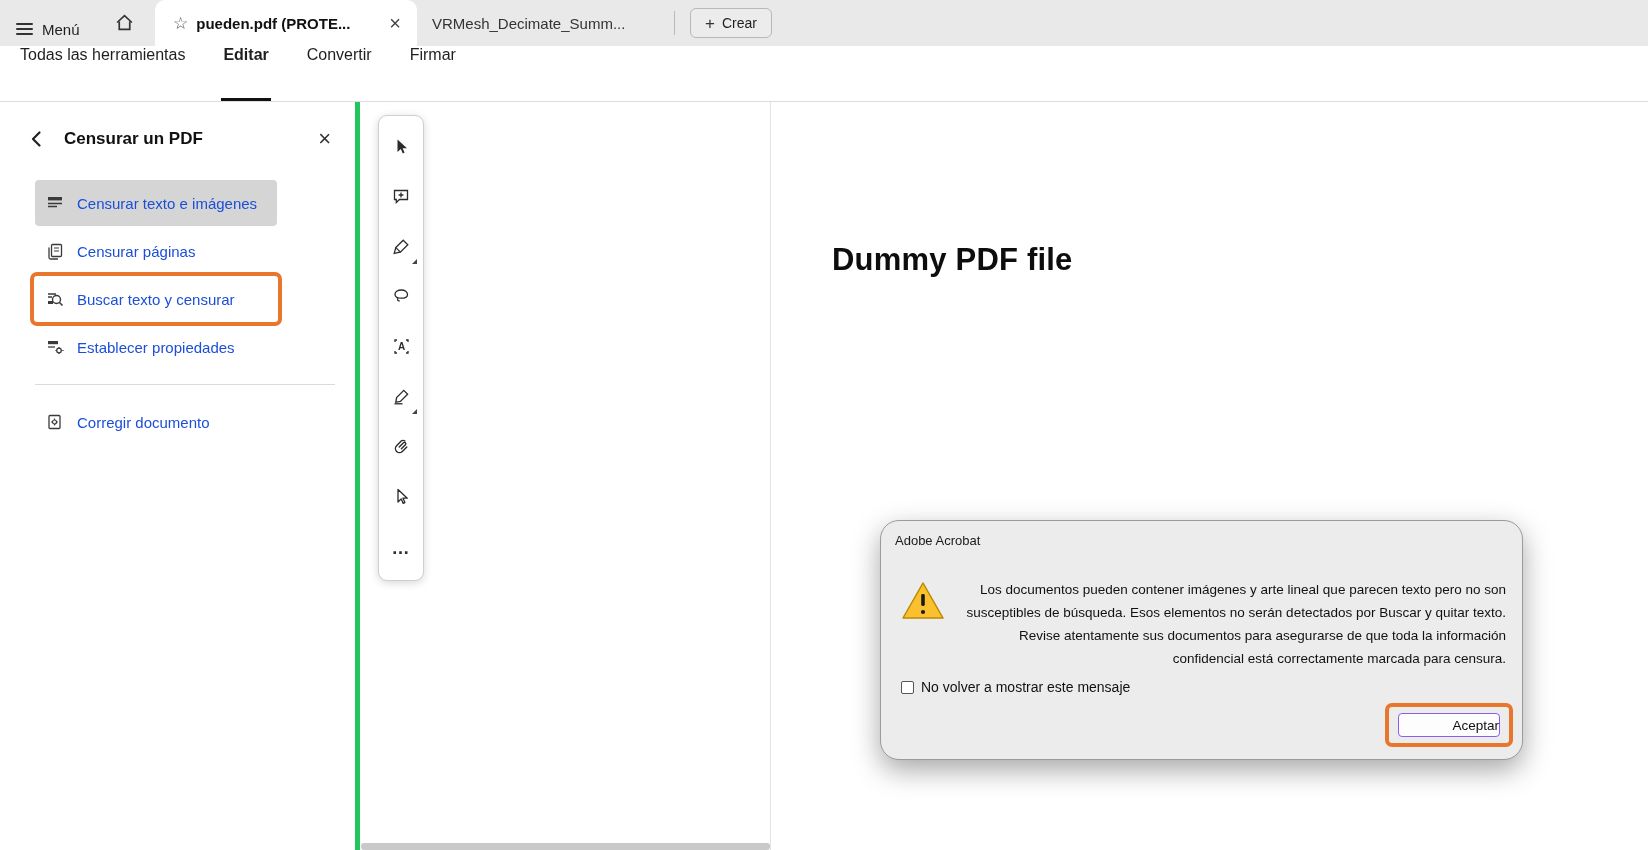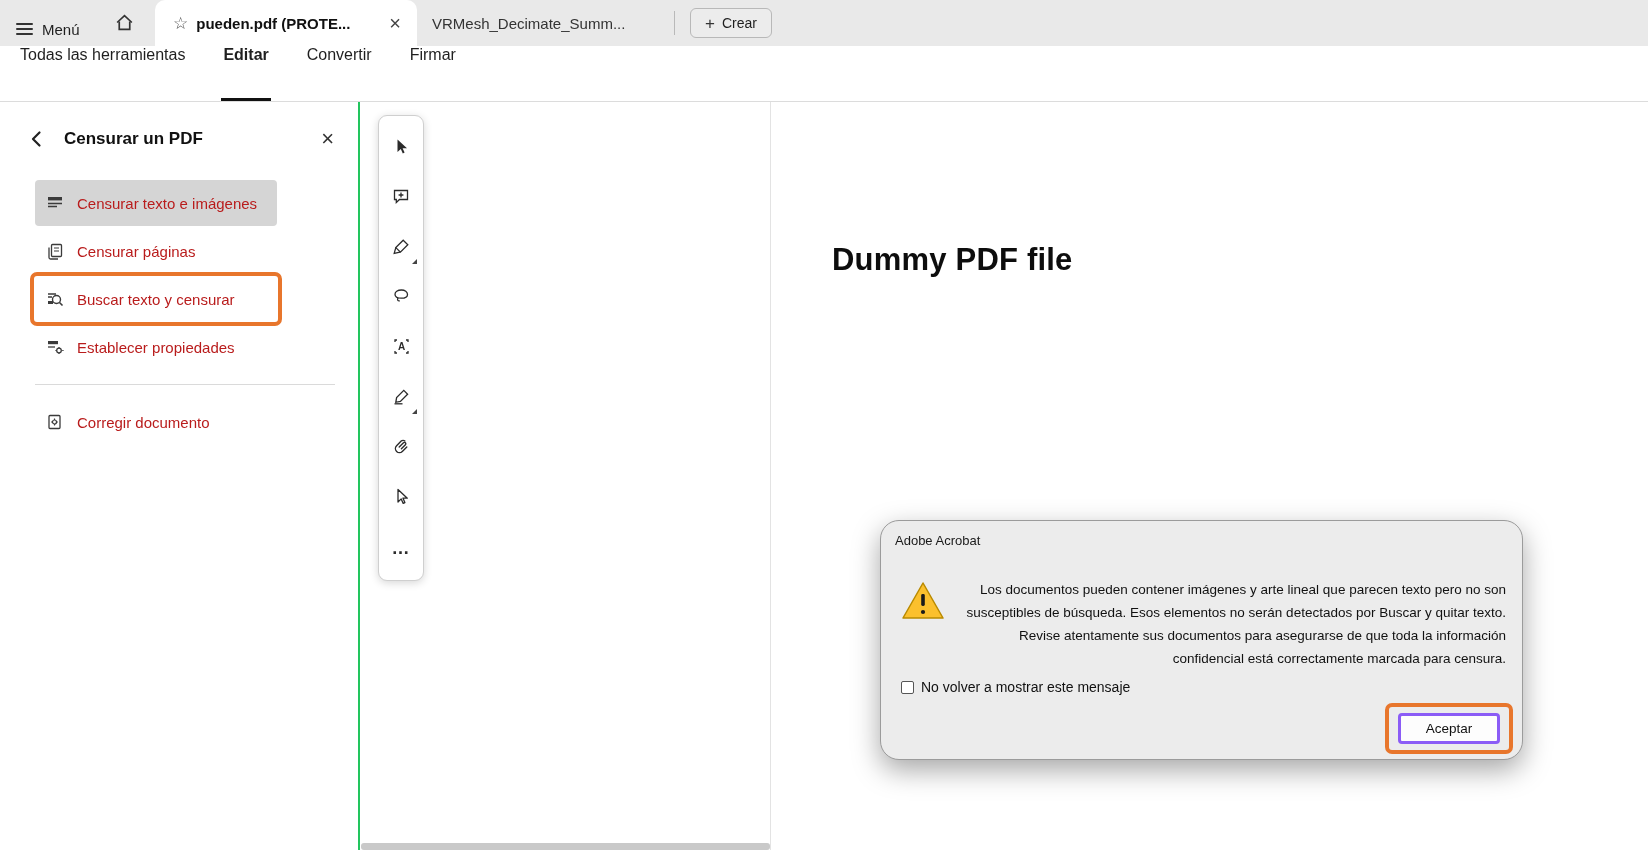--- a/index.html
+++ b/index.html
@@ -29,30 +29,30 @@
     background:#ececec; border:1px solid #b8b8b8; border-radius:6px;
     display:flex; align-items:center; gap:7px; font-size:14px; color:#1f1f1f; cursor:pointer;
   }
   .plus-glyph { font-size:17px; color:#333; line-height:1; }
   
   .navrow { position:absolute; left:0; top:46px; width:1648px; height:56px; background:#fff; border-bottom:1px solid #dcdcdc; display:flex; align-items:stretch; padding-left:18px; }
   .nav-item { display:flex; padding:0 2px; margin-right:34px; font-size:16px; color:#1f1f1f; position:relative; cursor:pointer; }
   .nav-item.active { font-weight:700; }
   .nav-item.active::after { content:""; position:absolute; left:0; right:0; bottom:0; height:3px; background:#111; }
   
-  .sidebar { position:absolute; left:0; top:102px; width:360px; bottom:0; background:#fff; border-right:2px solid #22c55e; }
+  .sidebar { position:absolute; left:0; top:102px; width:360px; bottom:0; background:#fff; border-right:5px solid #22c55e; }
   .side-header { display:flex; align-items:center; padding:26px 22px 0 28px; }
   .back-btn { width:22px; height:22px; cursor:pointer; display:flex; align-items:center; }
   .side-title { font-size:17px; font-weight:700; color:#111; margin-left:14px; flex:1; }
   .side-close { font-size:22px; color:#333; cursor:pointer; line-height:1; padding:0 2px; }
   .side-list { margin-top:30px; }
   .side-item {
     position:relative; display:flex; align-items:center; gap:13px;
     height:46px; margin:2px 0 2px 35px; width:242px; padding:0 7px 0 10px;
-    border-radius:4px; cursor:pointer; font-size:15px; color:#b91c1c;
+    border-radius:4px; cursor:pointer; font-size:15px; color:#1d4ed8;
   }
   .side-item.selected { background:#d5d5d5; }
   .side-item.annotated::after {
     content:""; position:absolute; inset:-4px -5px; border:4px solid var(--accent);
     border-radius:7px; pointer-events:none;
   }
   .si-icon { width:19px; display:flex; align-items:center; justify-content:center; }
   .side-divider { height:1px; background:#dadada; margin:14px 0 14px 35px; width:300px; }
   
   .palette {
@@ -74,23 +74,23 @@
     box-shadow:0 10px 28px rgba(0,0,0,.35);
   }
   .dialog-title { position:absolute; left:14px; top:12px; font-size:13px; color:#1a1a1a; }
   .warn-icon { position:absolute; left:20px; top:60px; }
   .dialog-msg { position:absolute; left:78px; top:57px; width:547px; font-size:13.5px; line-height:23px; color:#111;text-align:right; }
   .chk-row { position:absolute; left:20px; top:158px; display:flex; align-items:center; gap:7px; cursor:pointer; }
   .chk-box { width:13px; height:13px; background:#fff; border:1px solid #555; border-radius:2px; display:inline-block; }
   .chk-label { font-size:14px; color:#111; }
   .accept-wrap { position:absolute; right:22px; top:192px; }
   .accept-btn {
-    position:relative; width:102px; height:31px; background:#fdfdfd;
-    border:3px solid #8b5cf6; border-radius:4px; font-size:13.5px; color:#111;
-    font-family:"Liberation Sans", sans-serif; cursor:pointer;
+    position:relative; width:102px; height:24px; background:#fdfdfd;
+    border:1px solid #8b5cf6; border-radius:4px; font-size:13.5px; color:#111;
+    font-family:"Liberation Sans", sans-serif; cursor:pointer;text-align:right;
   }
   .accept-wrap::after {
     content:""; position:absolute; inset:-10px -13px; border:4px solid var(--accent);
     border-radius:7px; pointer-events:none;
   }
 </style>
 </head>
 <body>
 
 <div class="app">

